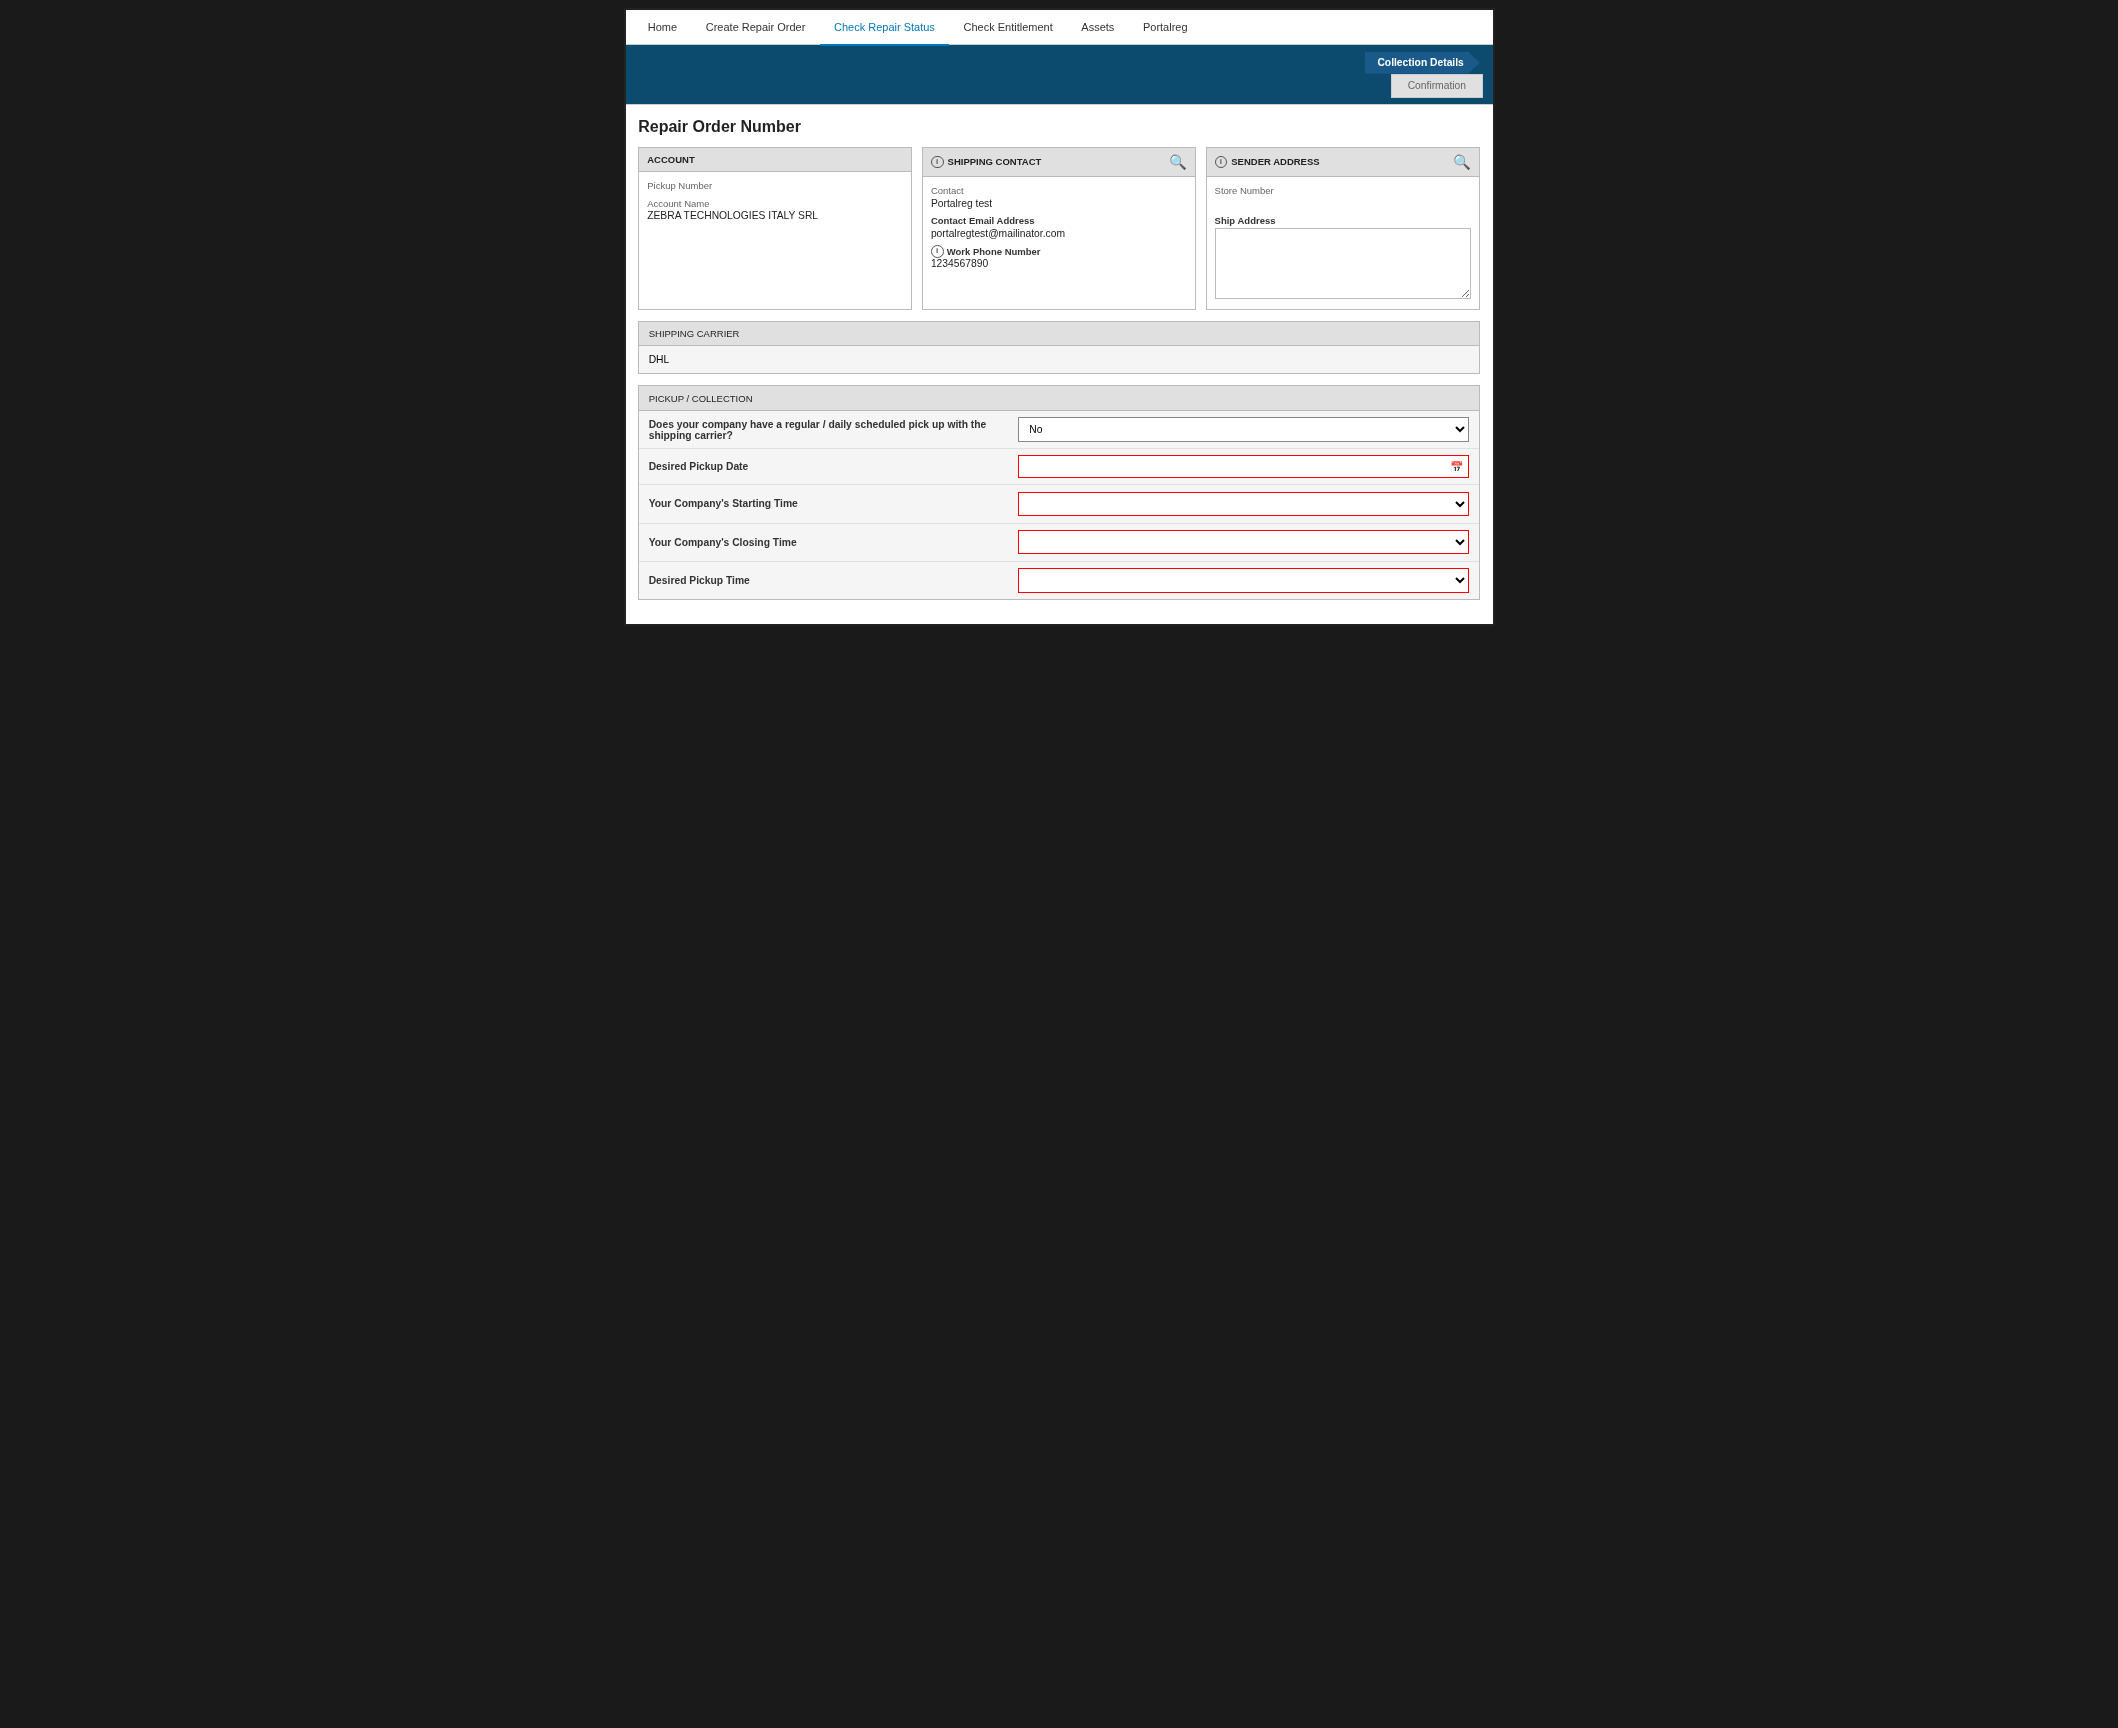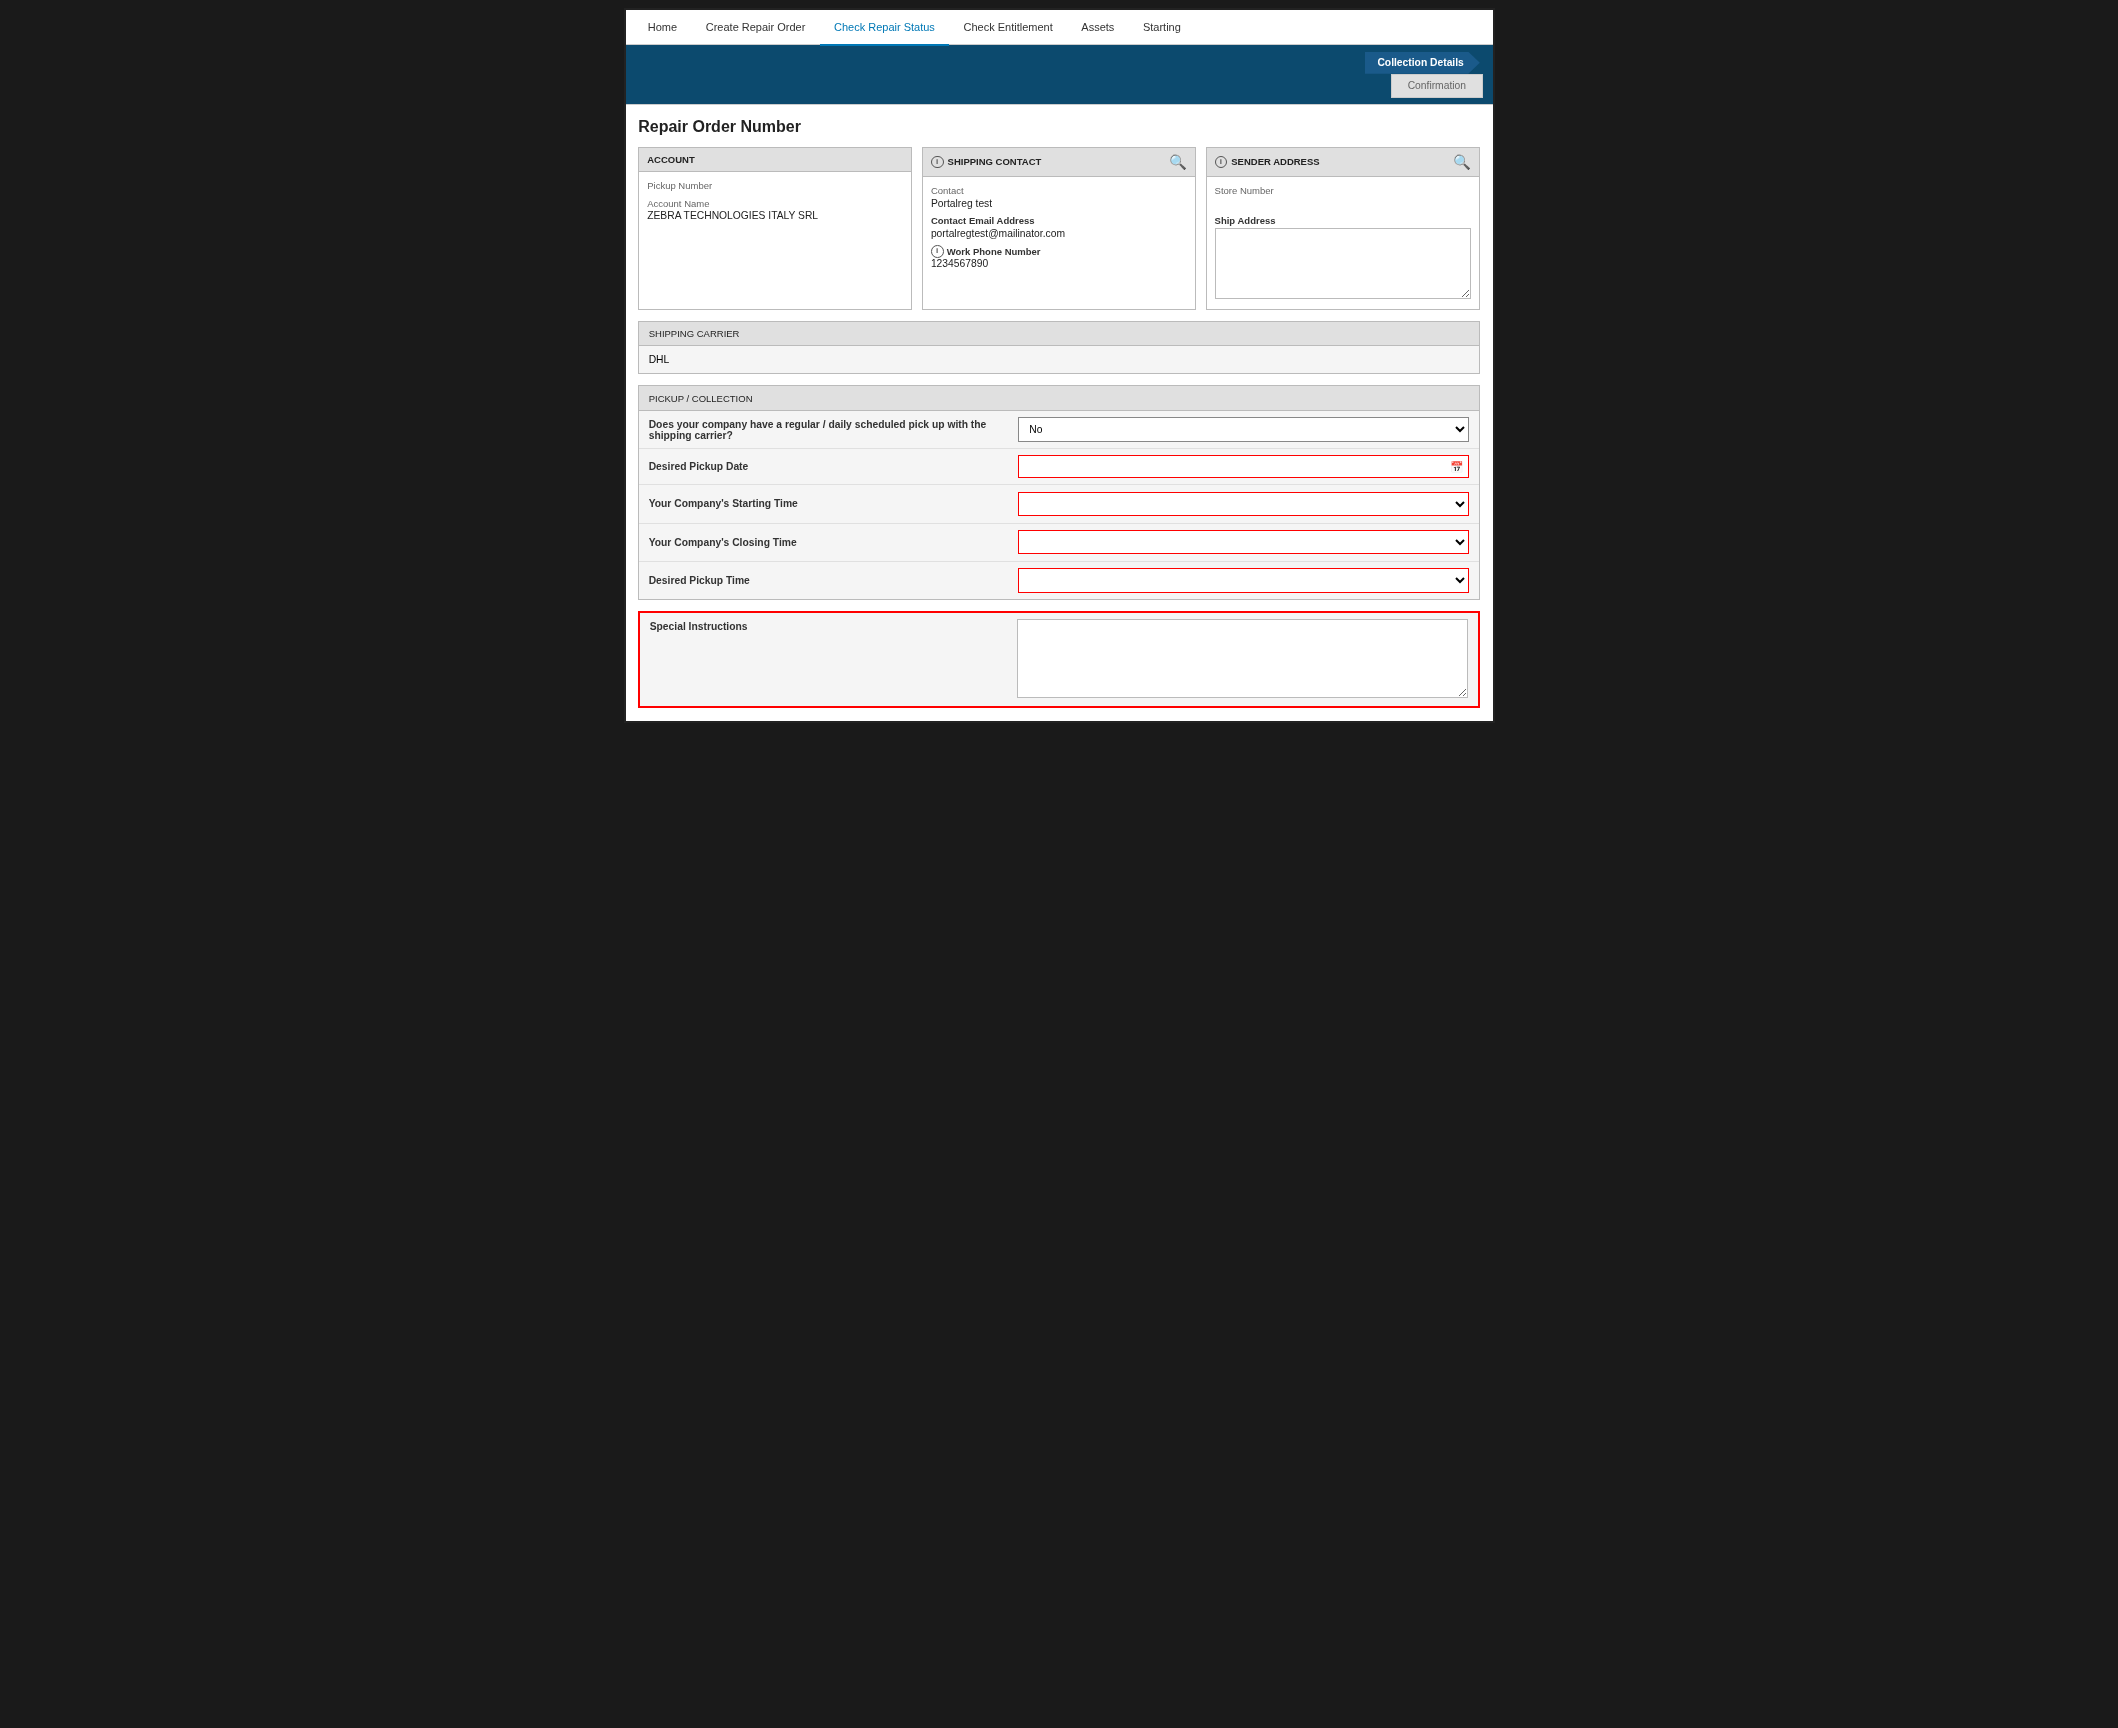--- a/index.html
+++ b/index.html
@@ -272,21 +272,21 @@
 <body>
 
 <div class="app-container">
 
   <nav class="top-nav">
     <div class="nav-item">Home</div>
     <div class="nav-item">Create Repair Order</div>
     <div class="nav-item active">Check Repair Status</div>
     <div class="nav-item">Check Entitlement</div>
     <div class="nav-item">Assets</div>
-    <div class="nav-item">Starting</div>
+    <div class="nav-item">Portalreg</div>
   </nav>
 
   <div class="breadcrumb-bar">
     <div class="breadcrumb-active">Collection Details</div>
     <div class="breadcrumb-inactive">Confirmation</div>
   </div>
 
   <div class="main-content">
 
     <div class="page-title">Repair Order Number</div>
@@ -395,24 +395,16 @@
       <div class="form-row">
         <div class="form-label">Desired Pickup Time</div>
         <div class="form-control-wrap">
           <select class="select-red">
             <option value=""></option>
           </select>
         </div>
       </div>
     </div>
 
-    <div class="special-instructions-section">
-      <div class="special-label-cell">
-        <span>Special Instructions</span>
-      </div>
-      <div class="special-input-cell">
-        <textarea class="special-textarea" style=""></textarea>
-      </div>
-    </div>
 
   </div>
 </div>
 
 
 </body></html>

